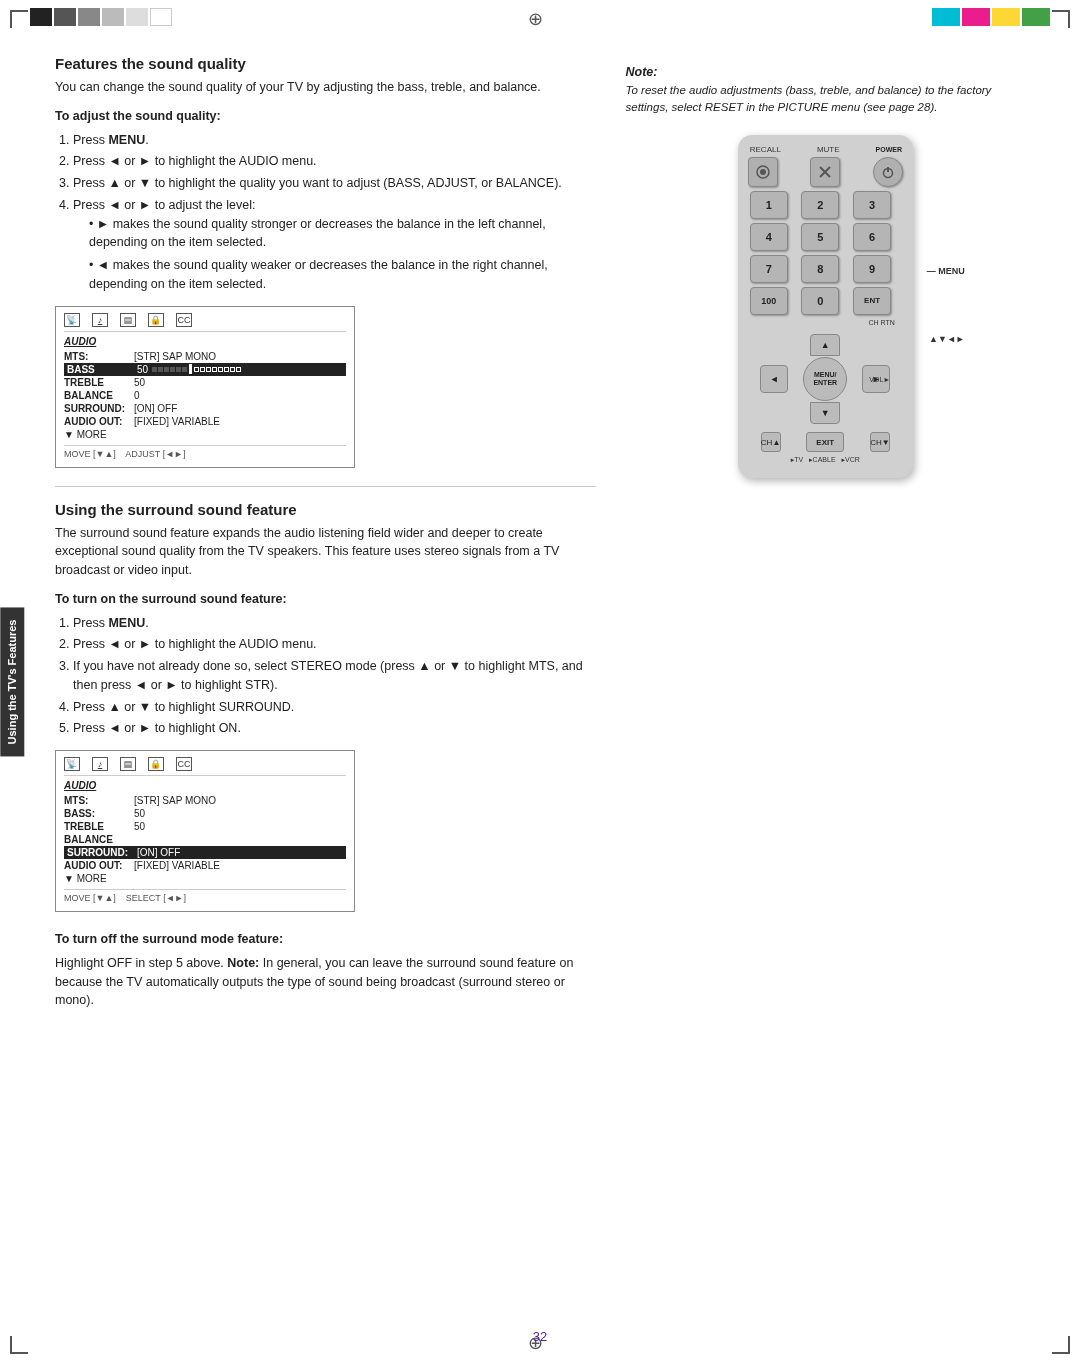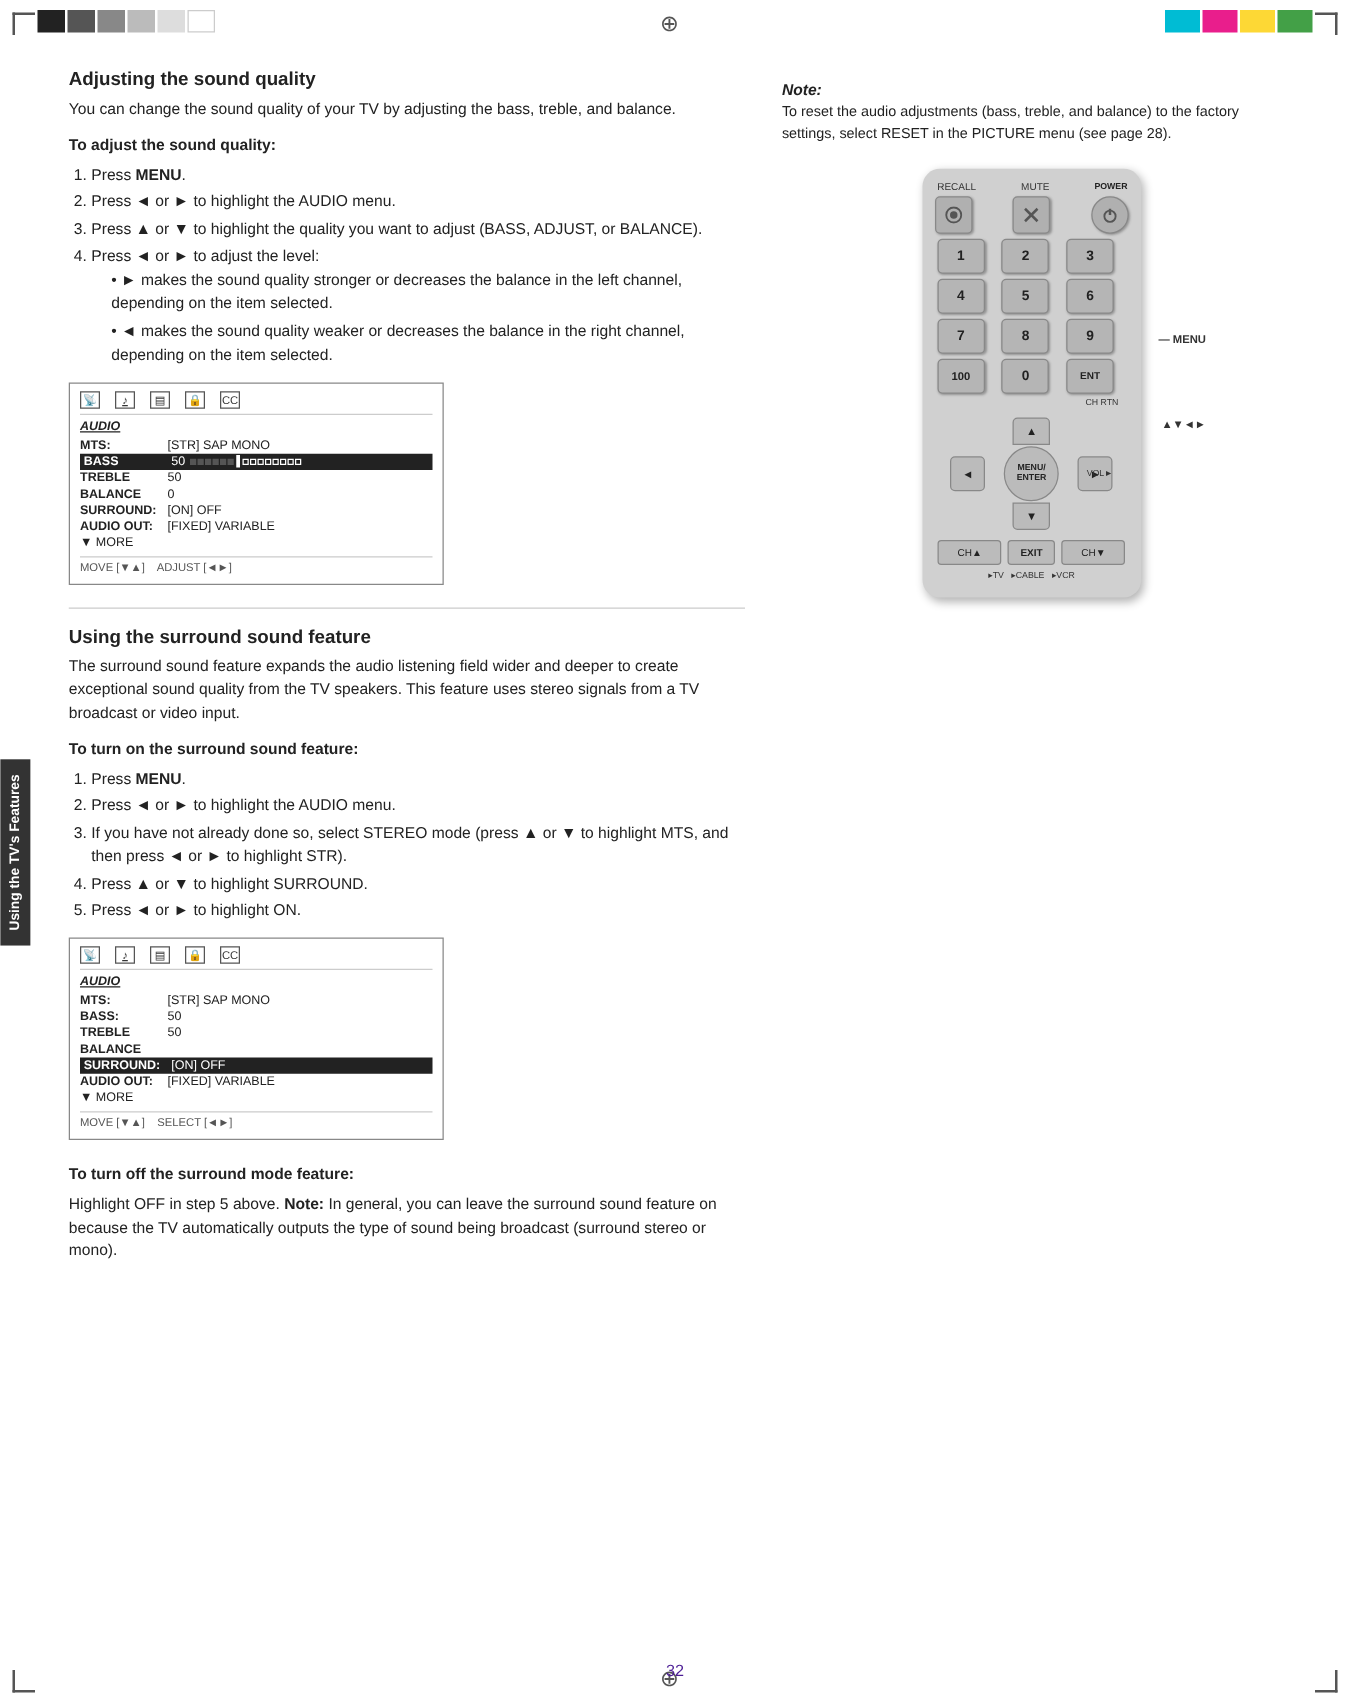--- a/index.html
+++ b/index.html
@@ -167,20 +167,21 @@
       margin-bottom: 16px;
     }
     .note-box .note-title {
       font-size: 12.5px;
       font-weight: bold;
       font-style: italic;
       margin-bottom: 3px;
     }
     .note-box .note-text {
       font-size: 11.5px;
+      font-style: italic;
       line-height: 1.45;
     }
 
     
     .tv-screen {
       border: 1px solid #888;
       background: #fff;
       width: 300px;
       margin: 12px 0 18px 0;
       padding: 0;
@@ -416,21 +417,21 @@
       font-size: 7px; color: #333;
     }
 
     .ch-exit-row {
       display: flex;
       justify-content: space-around;
       align-items: center;
       margin: 2px 0 4px;
     }
     .ch-btn {
-      width: 51px; height: 20px;
+      width: 20px; height: 20px;
       background: #bbb; border: 1px solid #888; border-radius: 3px;
       display: flex; align-items: center; justify-content: center;
       font-size: 8px; cursor: pointer;
     }
     .exit-btn {
       width: 38px; height: 20px;
       background: #bbb; border: 1px solid #888; border-radius: 3px;
       display: flex; align-items: center; justify-content: center;
       font-size: 8px; font-weight: bold; cursor: pointer;
     }
@@ -506,21 +507,21 @@
 <div class="side-tab">Using the TV's
 Features</div>
 
 <div class="page-number">32</div>
 
 <div class="main-content">
   <div class="two-col">
 
     <div class="left-col">
 
-      <h2 class="section-title">Adjusting the sound quality</h2>
+      <h2 class="section-title">Features the sound quality</h2>
       <p>You can change the sound quality of your TV by adjusting the bass, treble, and balance.</p>
 
       <p class="section-subtitle">To adjust the sound quality:</p>
 
       <ol>
         <li>Press <strong>MENU</strong>.</li>
         <li>Press ◄ or ► to highlight the AUDIO menu.</li>
         <li>Press ▲ or ▼ to highlight the quality you want to adjust (BASS, ADJUST, or BALANCE).</li>
         <li>Press ◄ or ► to adjust the level:
           <ul>

